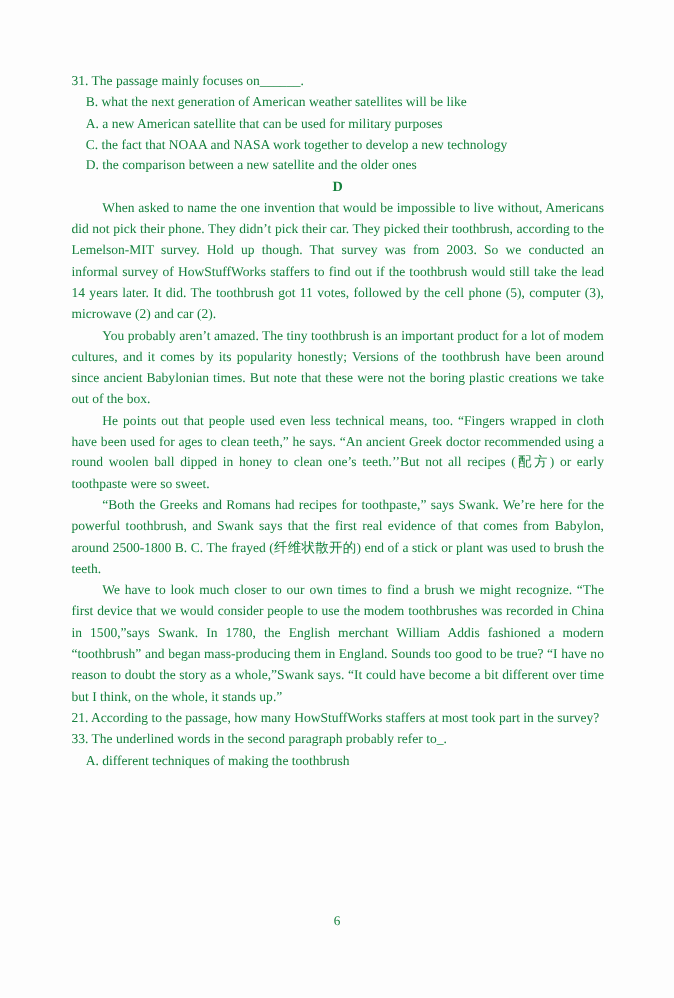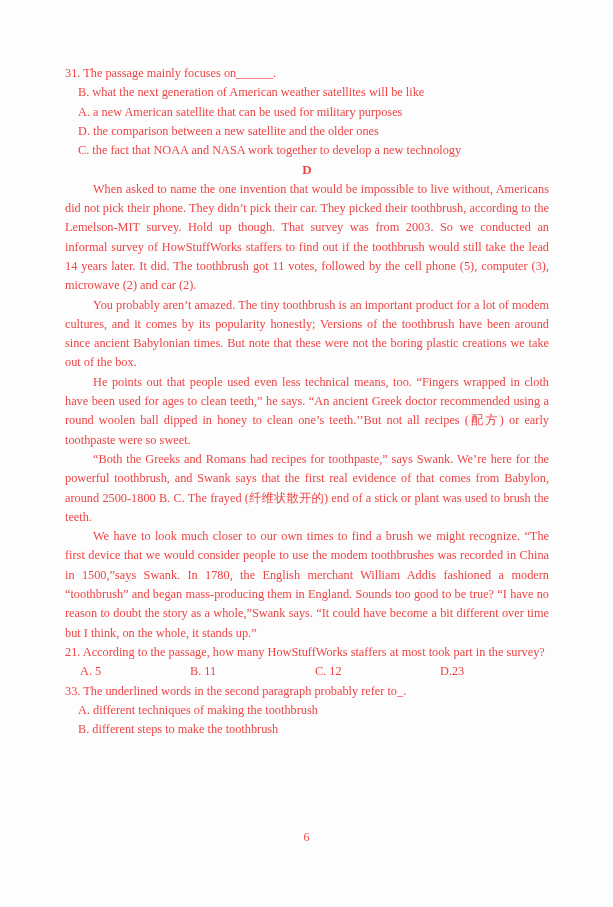--- a/index.html
+++ b/index.html
@@ -6,21 +6,21 @@
     margin: 0;
     padding: 0;
     background: #ffffff;
   }
   .sheet {
     position: relative;
     width: 613px;
     height: 907px;
     background: #fdfdfd;
     font-family: "Liberation Serif", "DejaVu Serif", serif;
-    color: #ef4444;
+    color: #15803d;
     overflow: hidden;
   }
   .content {
     position: absolute;
     left: 65px;
     top: 64px;
     width: 484px;
     font-size: 12.3px;
     line-height: 19.3px;
   }
@@ -66,39 +66,32 @@
 </style>
 </head>
 <body>
 
 <div class="sheet">
   <div class="content">
 
     <div class="q-stem">31. The passage mainly focuses on______.</div>
     <div class="opt-line">B. what the next generation of American weather satellites will be like</div>
     <div class="opt-line">A. a new American satellite that can be used for military purposes</div>
+    <div class="opt-line">C. the fact that NOAA and NASA work together to develop a new technology</div>
     <div class="opt-line">D. the comparison between a new satellite and the older ones</div>
-    <div class="opt-line">C. the fact that NOAA and NASA work together to develop a new technology</div>
 
     <div class="section-header">D</div>
 
     <p class="para">When asked to name the one invention that would be impossible to live without, Americans did not pick their phone. They didn’t pick their car. They picked their toothbrush, according to the Lemelson-MIT survey. Hold up though. That survey was from 2003. So we conducted an informal survey of HowStuffWorks staffers to find out if the toothbrush would still take the lead 14 years later. It did. The toothbrush got 11 votes, followed by the cell phone (5), computer (3), microwave (2) and car (2).</p>
     <p class="para">You probably aren’t amazed. The tiny toothbrush is an important product for a lot of modem cultures, and it comes by its popularity honestly; Versions of the toothbrush have been around since ancient Babylonian times. But note that these were not the boring plastic creations we take out of the box.</p>
     <p class="para">He points out that people used even less technical means, too. “Fingers wrapped in cloth have been used for ages to clean teeth,” he says. “An ancient Greek doctor recommended using a round woolen ball dipped in honey to clean one’s teeth.’’But not all recipes (配方) or early toothpaste were so sweet.</p>
     <p class="para">“Both the Greeks and Romans had recipes for toothpaste,” says Swank. We’re here for the powerful toothbrush, and Swank says that the first real evidence of that comes from Babylon, around 2500-1800 B. C. The frayed (纤维状散开的) end of a stick or plant was used to brush the teeth.</p>
     <p class="para">We have to look much closer to our own times to find a brush we might recognize. “The first device that we would consider people to use the modem toothbrushes was recorded in China in 1500,”says Swank. In 1780, the English merchant William Addis fashioned a modern “toothbrush” and began mass-producing them in England. Sounds too good to be true? “I have no reason to doubt the story as a whole,”Swank says. “It could have become a bit different over time but I think, on the whole, it stands up.”</p>
 
     <div class="q-stem">21. According to the passage, how many HowStuffWorks staffers at most took part in the survey?</div>
-    <div class="opt-row">
-      <span>A. 5</span>
-      <span>B. 11</span>
-      <span>C. 12</span>
-      <span>D.23</span>
-    </div>
 
     <div class="q-stem">33. The underlined words in the second paragraph probably refer to_.</div>
     <div class="opt-line">A. different techniques of making the toothbrush</div>
-    <div class="opt-line">B. different steps to make the toothbrush</div>
 
   </div>
 
   <div class="page-number">6</div>
 </div>
 
 </body></html>

